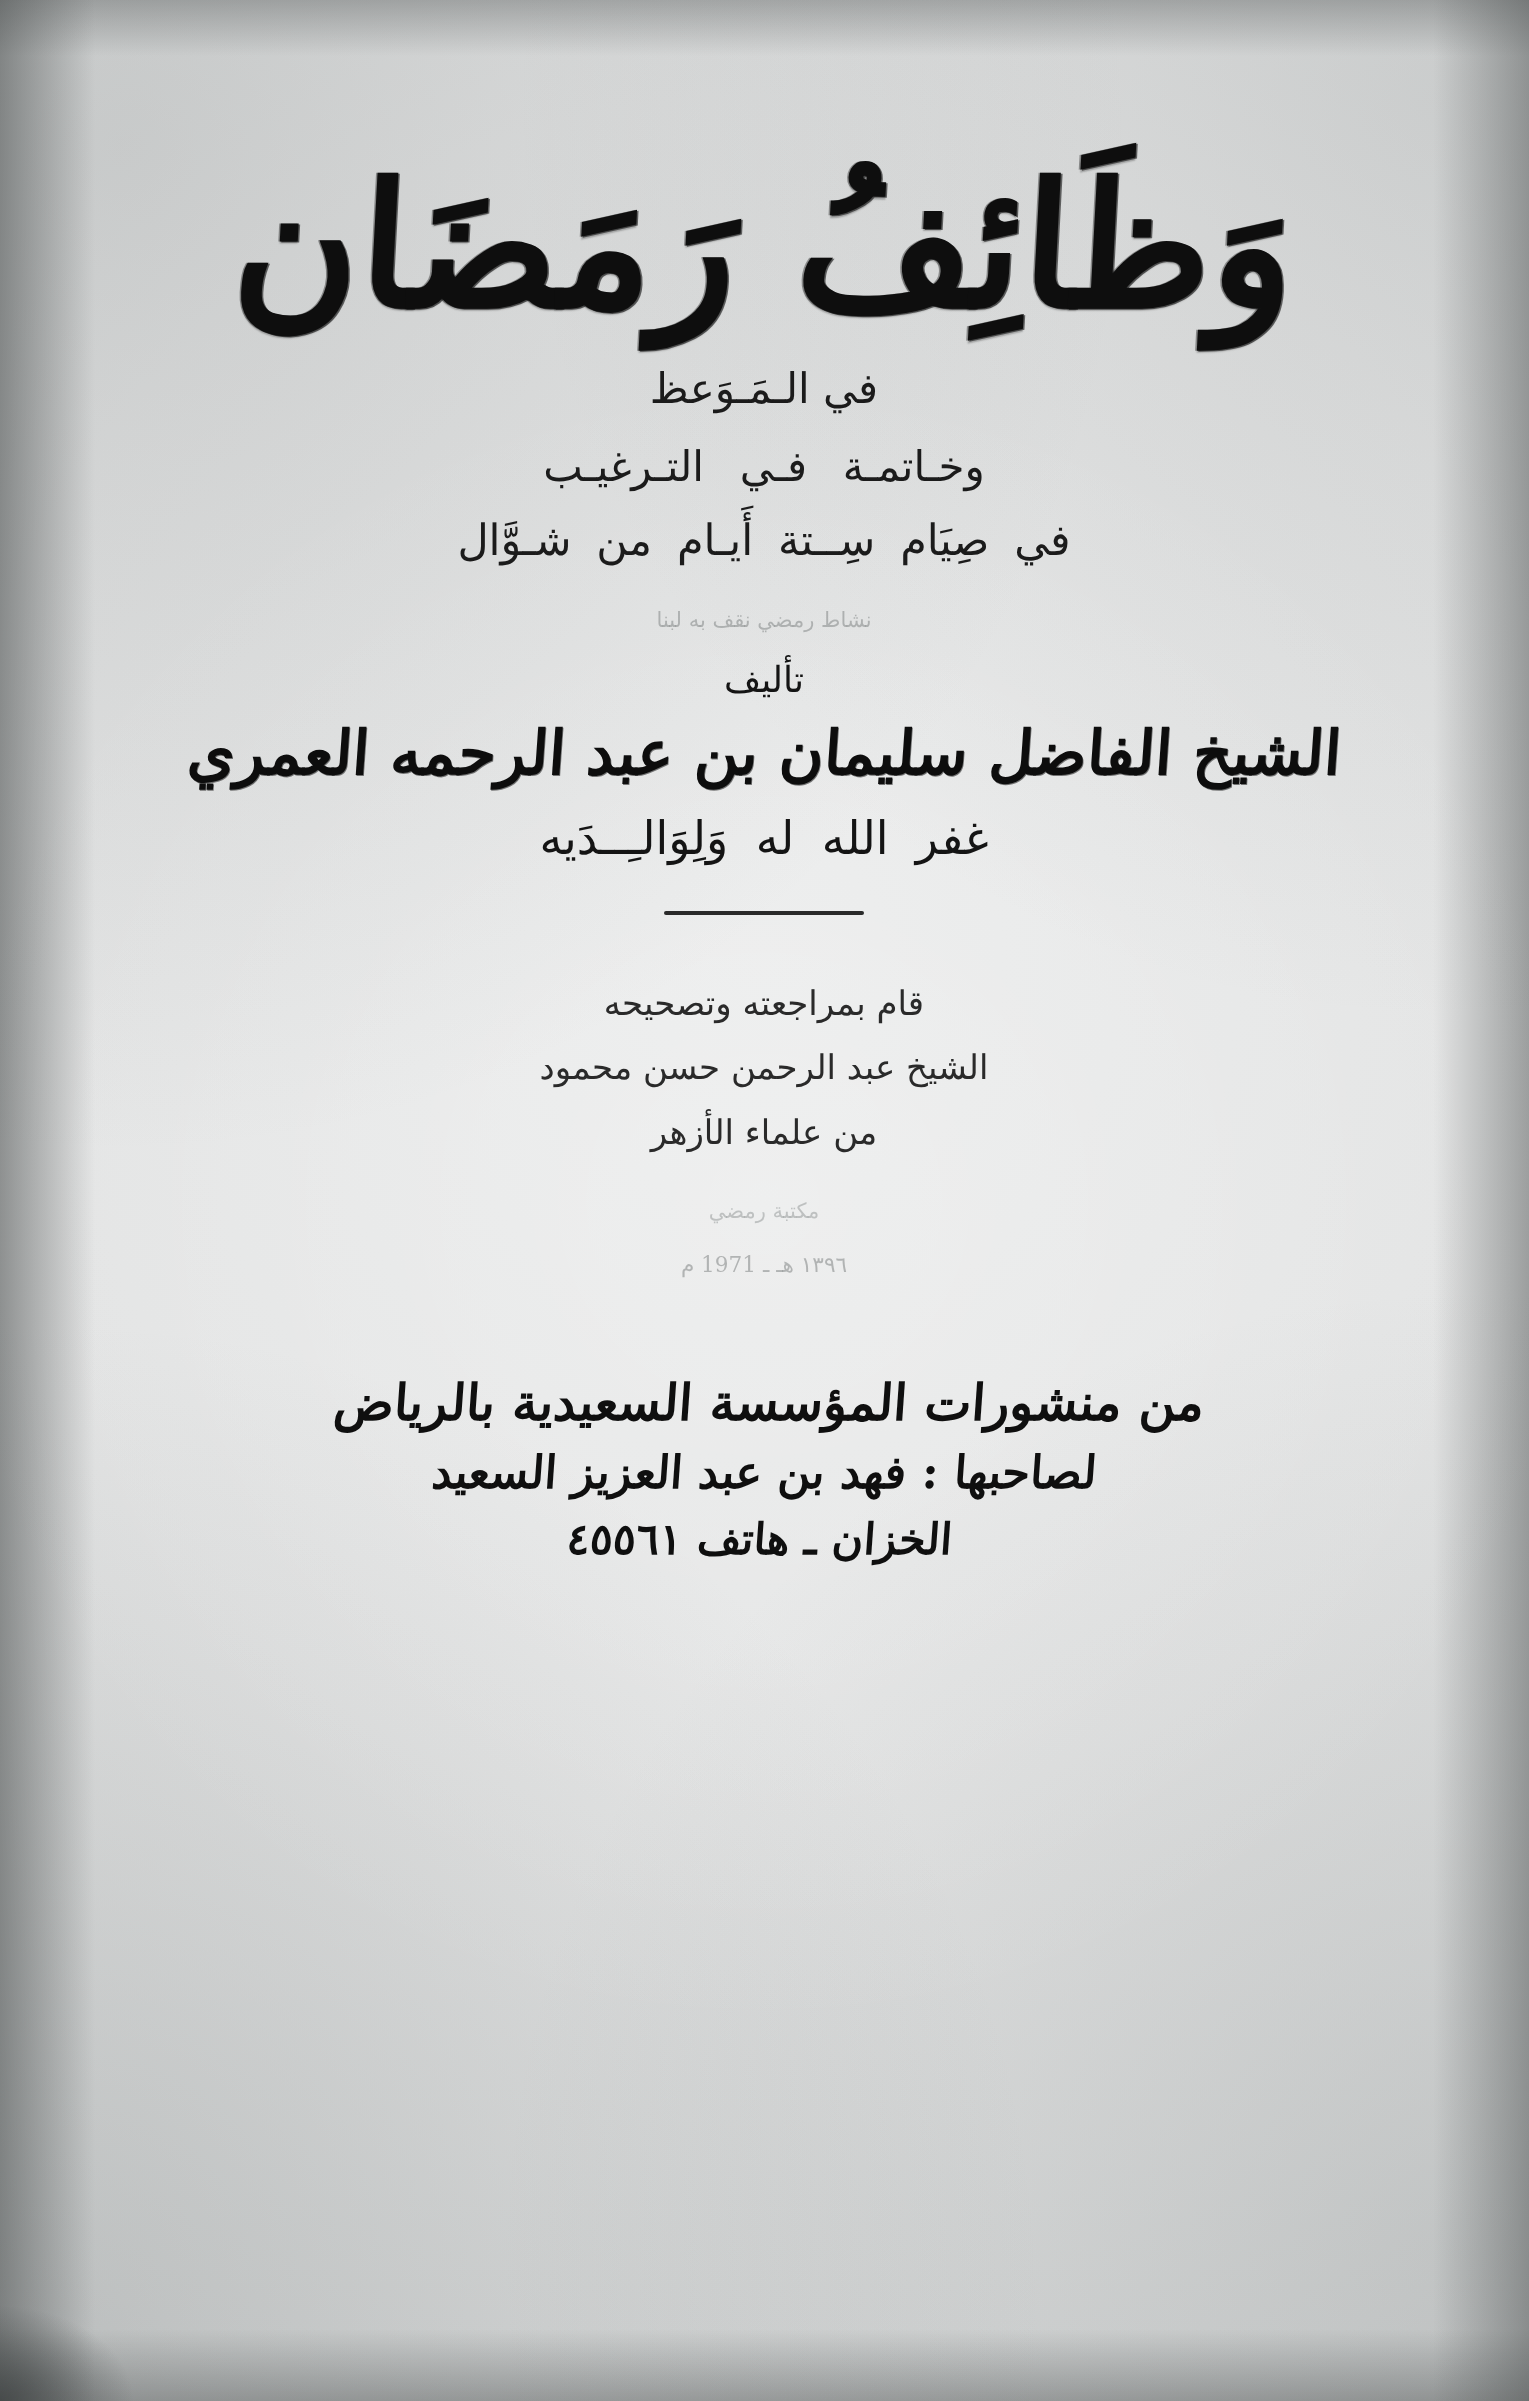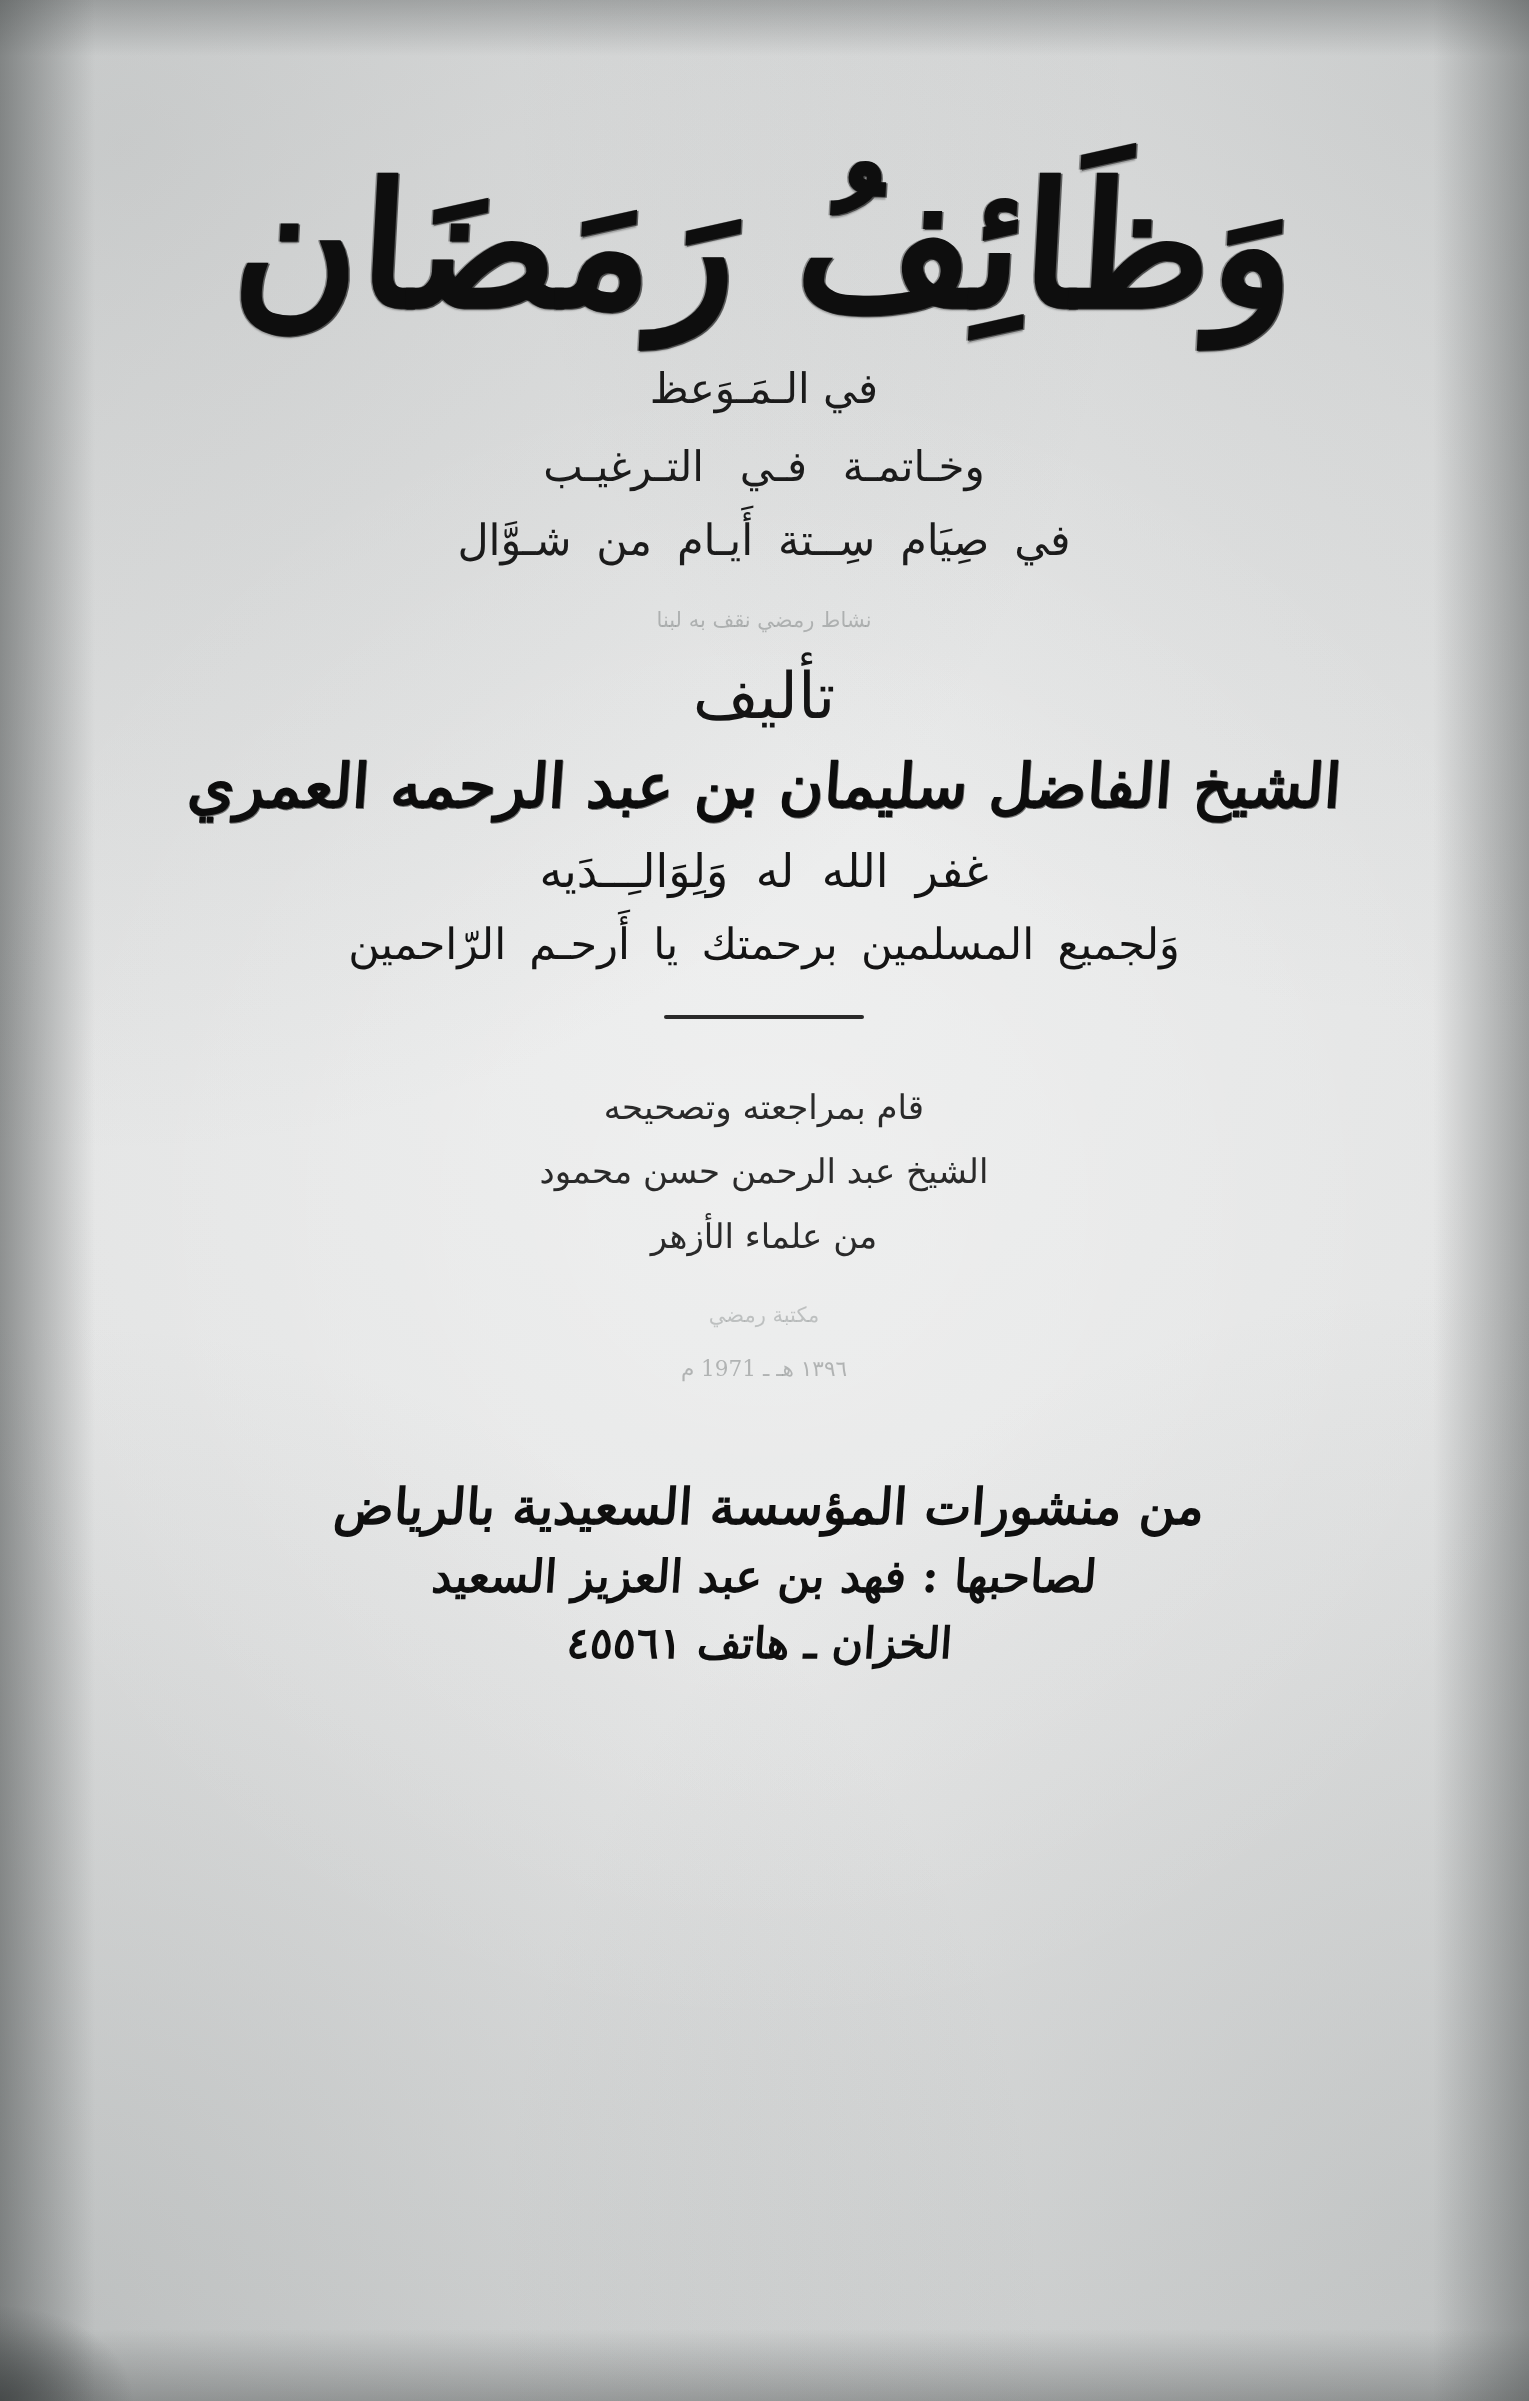--- a/index.html
+++ b/index.html
@@ -106,21 +106,21 @@
     font-family: "DejaVu Serif", serif;
     font-size: 21px;
     letter-spacing: 6.4px;
     color: rgba(90,95,95,0.38);
     filter: blur(0.5px);
   }
 
   .byline-label {
     margin-top: 27px;
     font-family: "DejaVu Serif", serif;
-    font-size: 64px;
+    font-size: 36px;
     letter-spacing: 12.8px;
     color: #141414;
   }
 
   .author-name {
     margin-top: 17.6px;
     font-family: "DejaVu Serif", serif;
     font-size: 61px;
     font-weight: 700;
     letter-spacing: -1.6px;
@@ -215,21 +215,20 @@
 
     <div class="sub2">في الـمَـوَعظ</div>
     <div class="sub3">وخـاتمـة فـي  التـرغيـب</div>
     <div class="sub4">في صِيَام سِــتة أَيـام من شـوَّال</div>
 
     <div class="ghost-stamp">نشاط رمضي نقف به لبنا</div>
 
     <div class="byline-label">تأليف</div>
     <div class="author-name">الشيخ الفاضل سليمان بن عبد الرحمه العمري</div>
     <div class="author-dua1">غفر الله له وَلِوَالـِــدَيه</div>
-    <div class="author-dua2">وَلجميع المسلمين برحمتك يا أَرحـم الرّاحمين</div>
 
     <div class="rule"></div>
 
     <div class="reviewer-block">
       <div>قام بمراجعته وتصحيحه</div>
       <div>الشيخ عبد الرحمن حسن محمود</div>
       <div>من علماء الأزهر</div>
     </div>
 
     <div class="ghost-stamp2">مكتبة رمضي</div>

